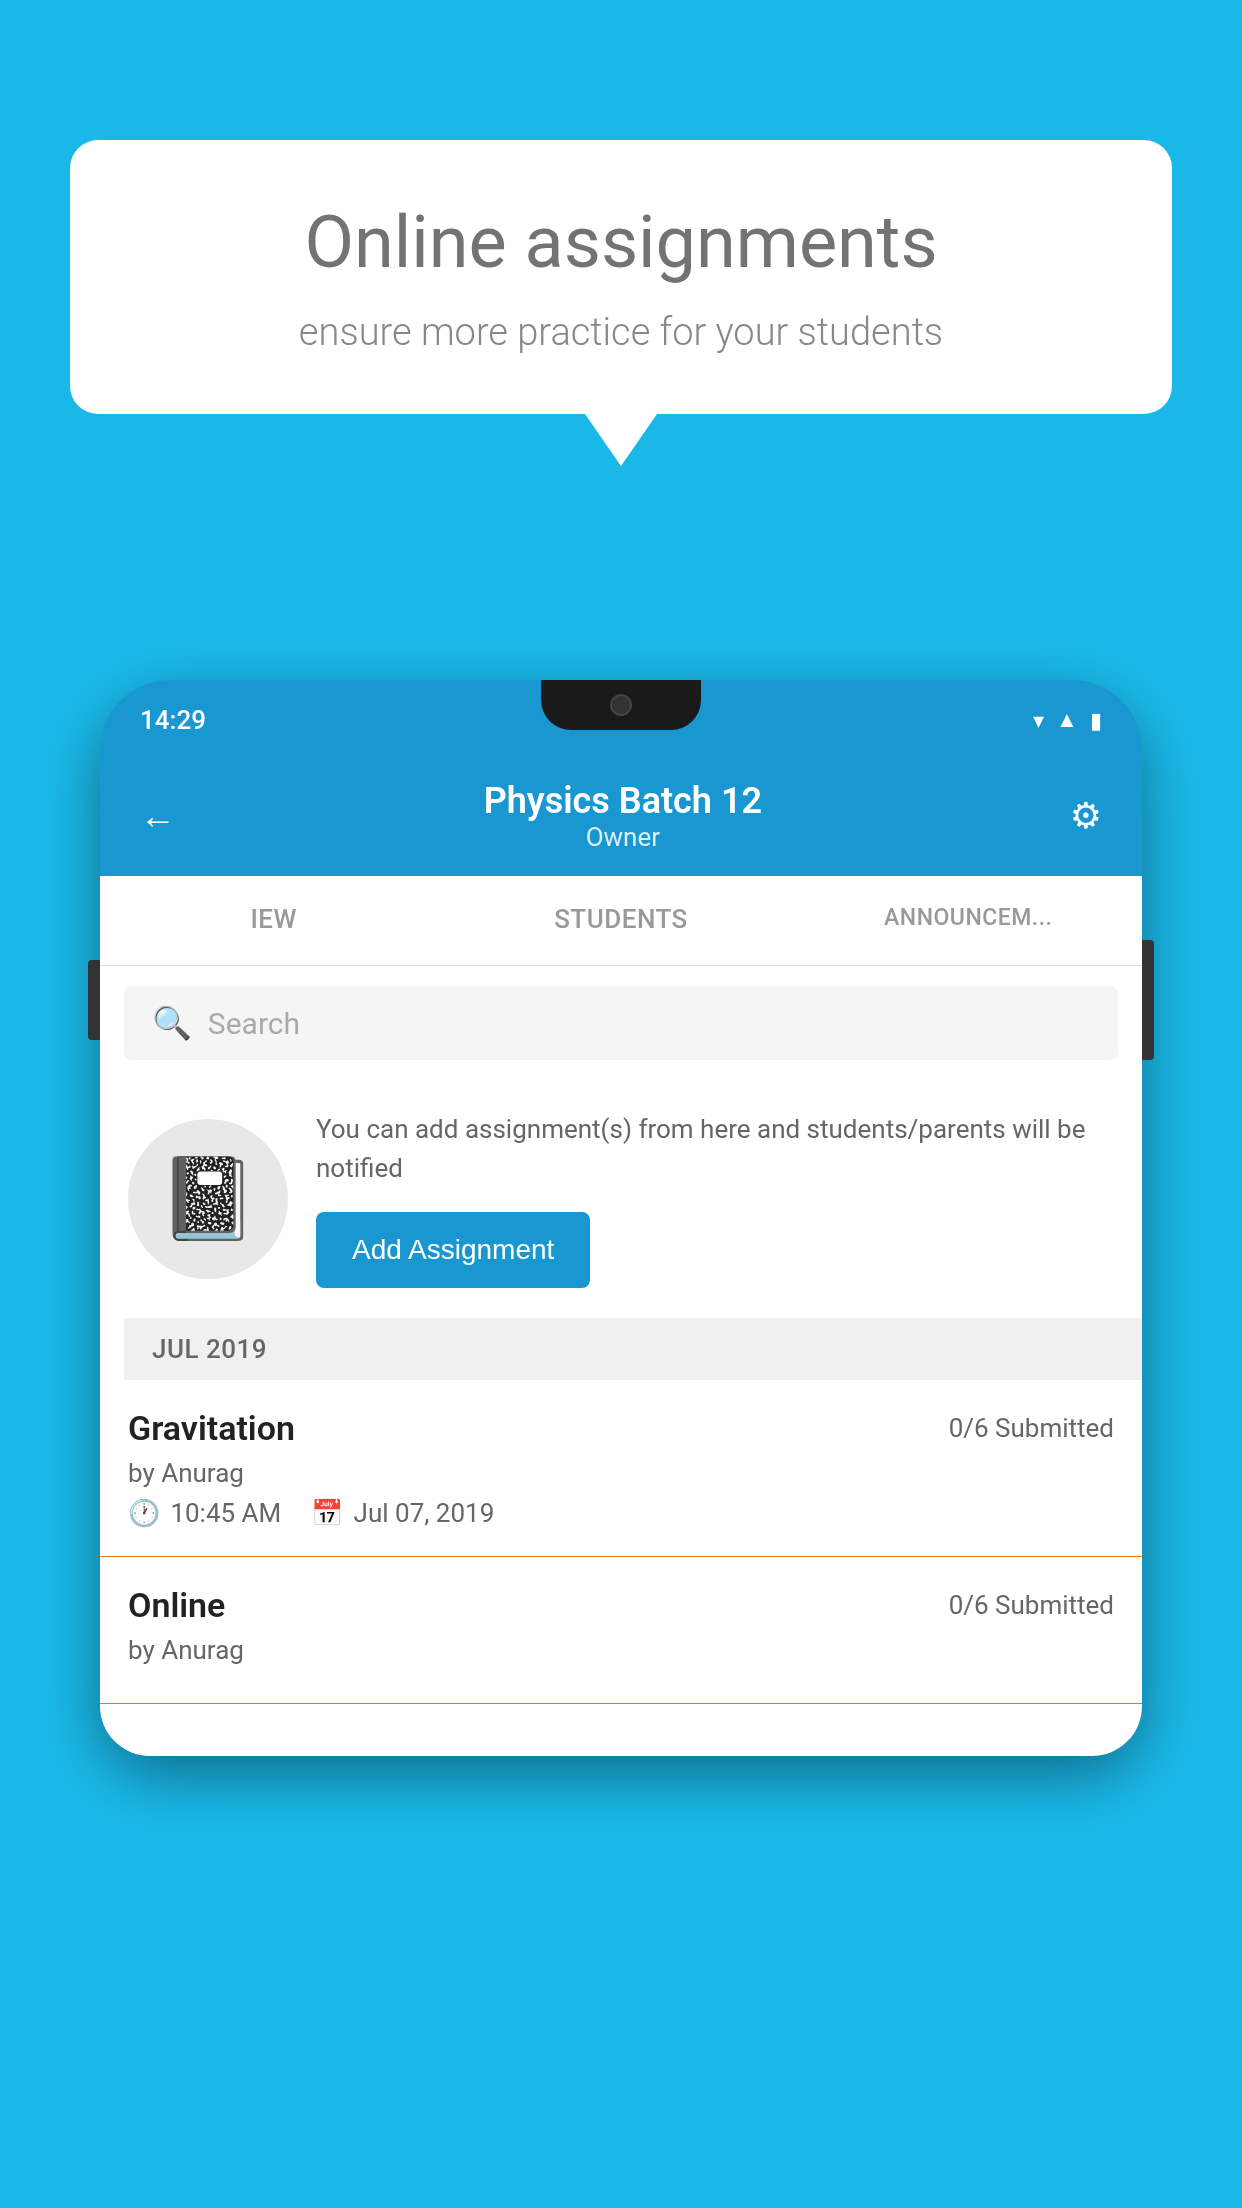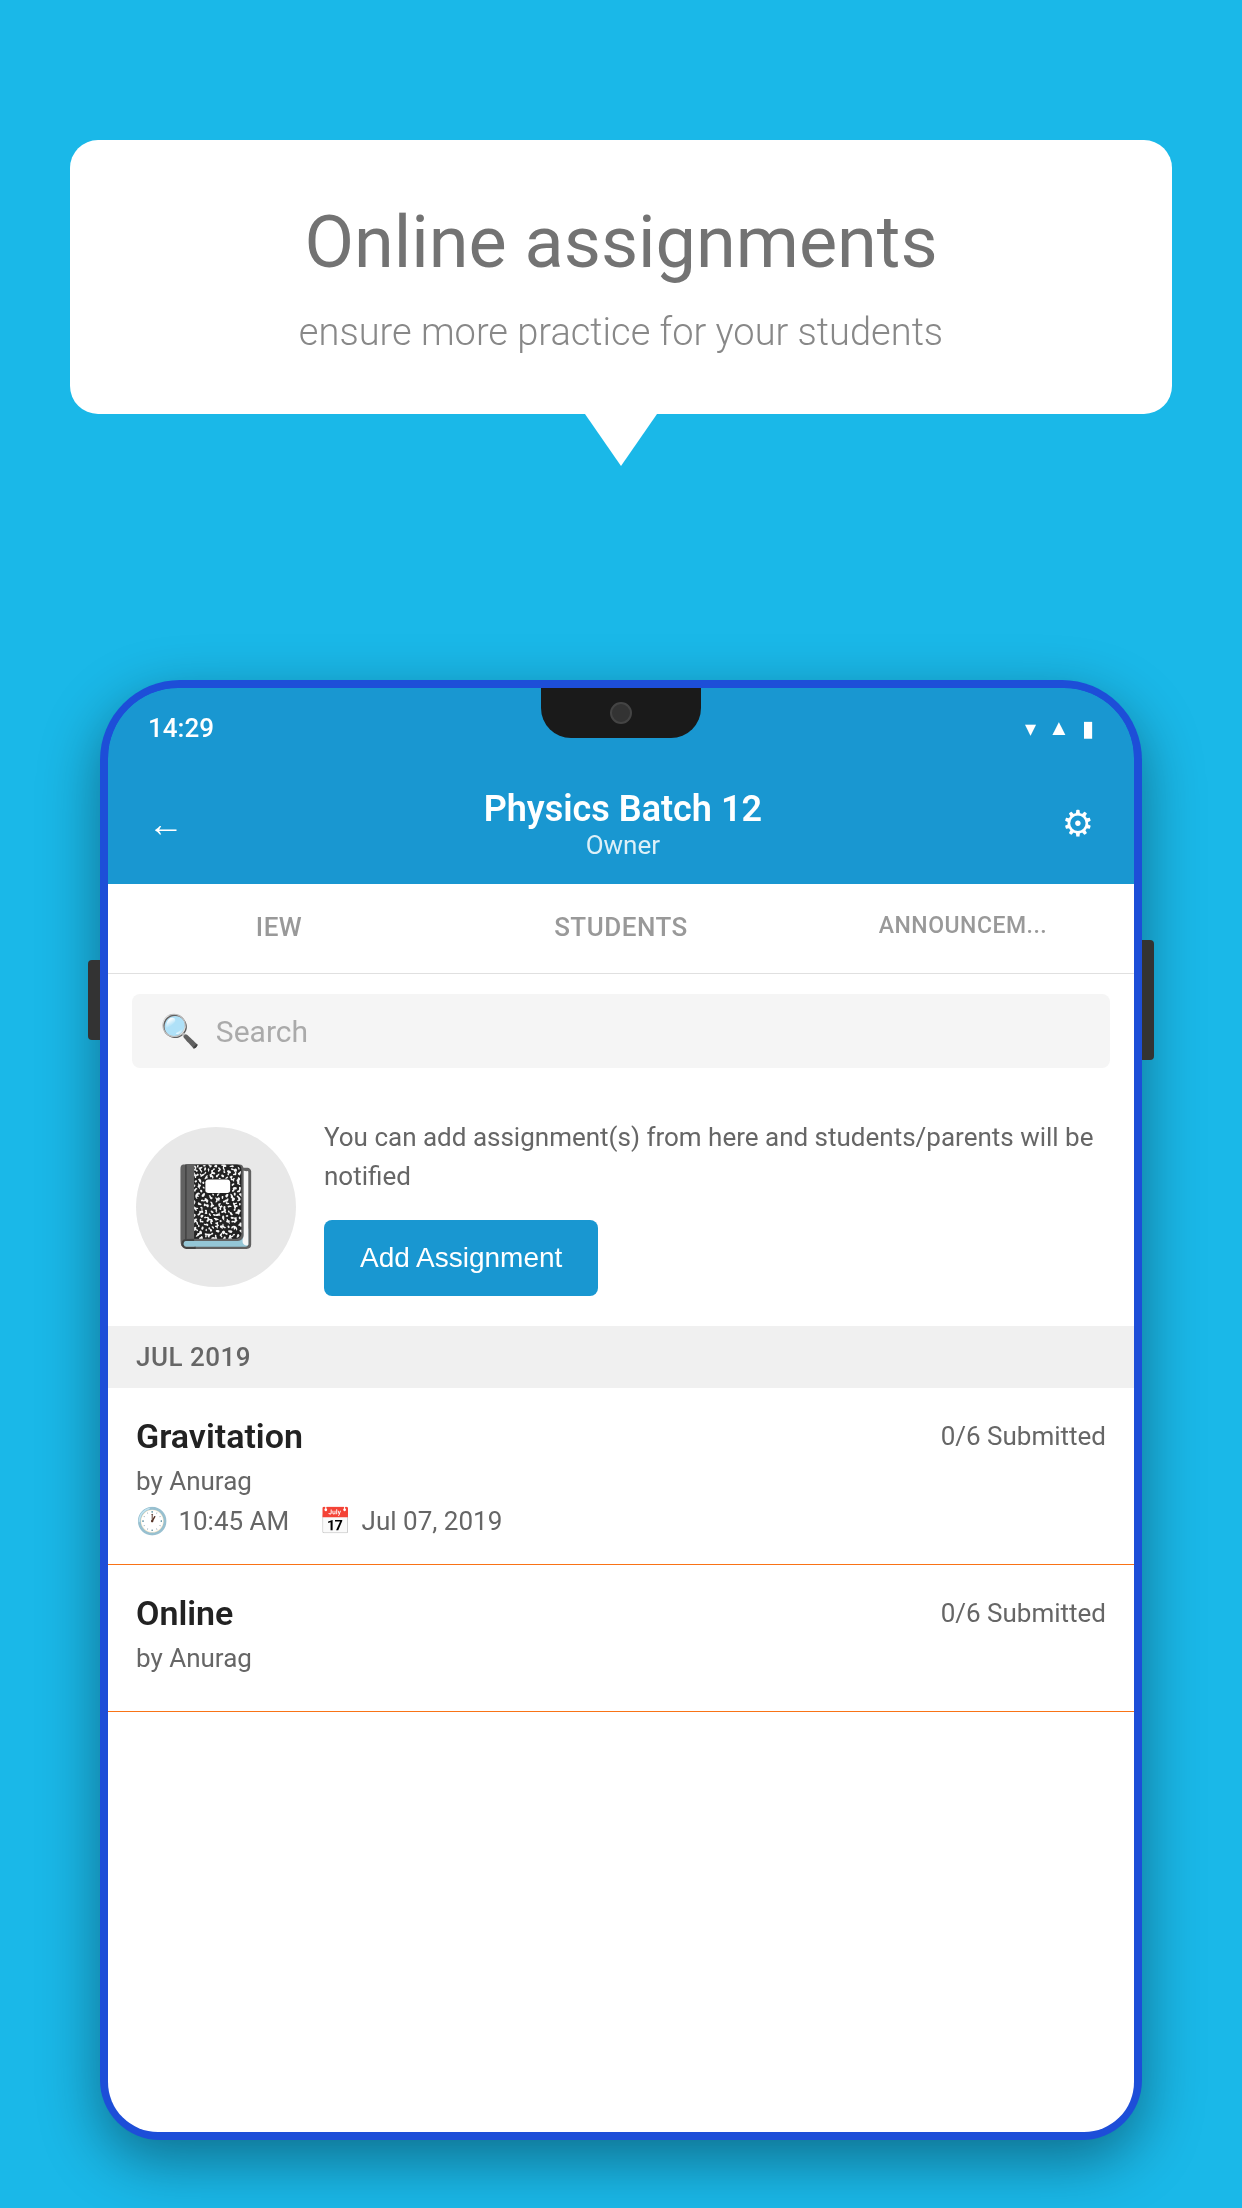--- a/index.html
+++ b/index.html
@@ -58,25 +58,25 @@
     
     .phone-container {
       position: absolute;
       top: 680px;
       left: 100px;
       right: 100px;
       bottom: 0;
     }
 
     .phone-frame {
-      background: #1d4ed8;
+      background: #14b8a6;
       border-radius: 80px 80px 60px 60px;
-      padding: 8px;
+      padding: 0;
       width: 100%;
-      height: 1460px;
+      height: 1076px;
       position: relative;
       box-shadow: 0 20px 60px rgba(0,0,0,0.4);
     }
 
     
     .phone-top-bar {
       background: #1997d1;
       height: 80px;
       border-radius: 70px 70px 0 0;
       display: flex;
@@ -268,20 +268,21 @@
     }
 
     
     .month-header {
       background: #f0f0f0;
       padding: 16px 28px;
       font-size: 26px;
       color: #666;
       font-weight: 500;
       letter-spacing: 0.5px;
+      margin-left: 24px;
     }
 
     
     .assignment-item {
       padding: 28px 28px;
       background: white;
       border-bottom: 1px solid #f97316;
     }
 
     .assignment-top-row {

